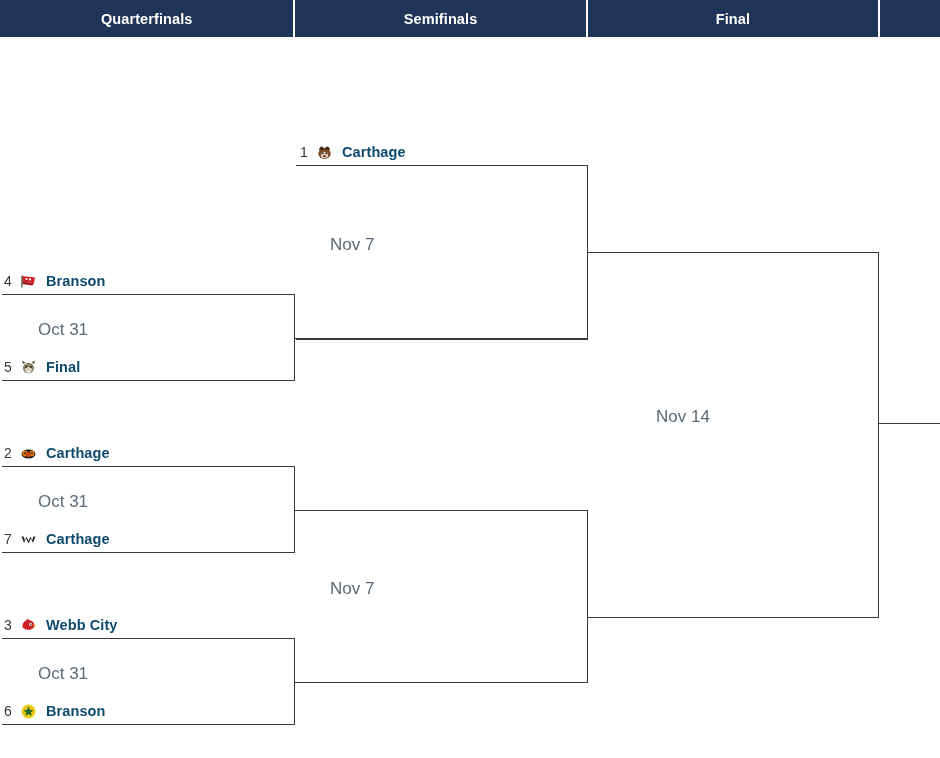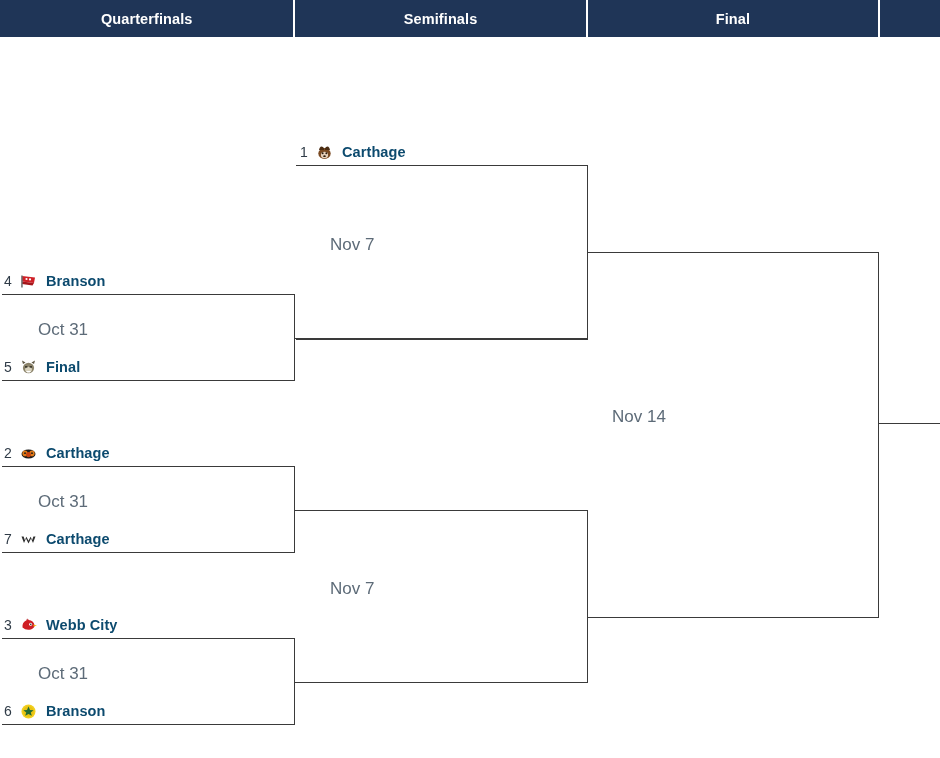--- a/index.html
+++ b/index.html
@@ -233,15 +233,15 @@
   <div class="vline" style="left:294px; top:601px; height:87px;"></div>
   <div class="hline" style="left:294px; top:645px; width:294px;"></div>
 
   <div class="vline" style="left:587px; top:473px; height:173px;"></div>
   <div class="gdate" style="left:330px; top:542px;">Nov 7</div>
 
   <div class="hline" style="left:587px; top:215px; width:292px;"></div>
   <div class="hline" style="left:587px; top:580px; width:292px;"></div>
   <div class="vline" style="left:878px; top:215px; height:366px;"></div>
   <div class="hline" style="left:878px; top:386px; width:62px;"></div>
-  <div class="gdate" style="left:612px; top:370px;">Nov 14</div>
+  <div class="gdate" style="left:656px; top:370px;">Nov 14</div>
 
 </div>
 
 </body></html>

